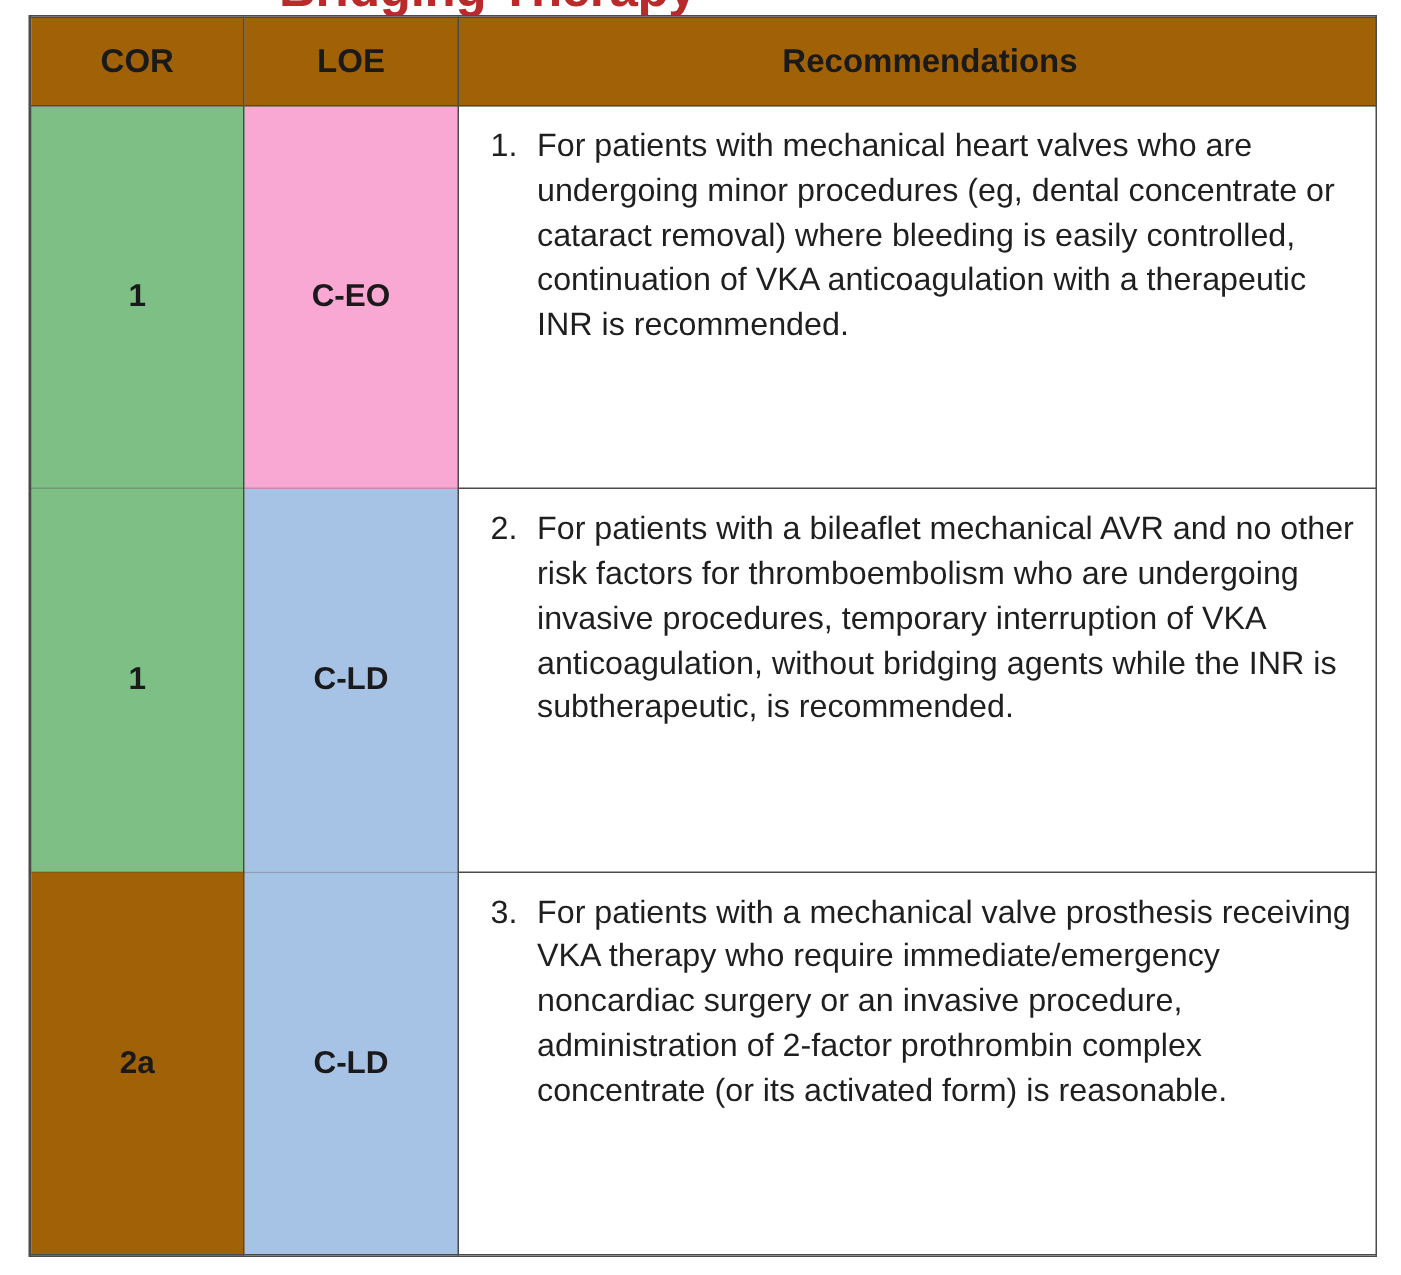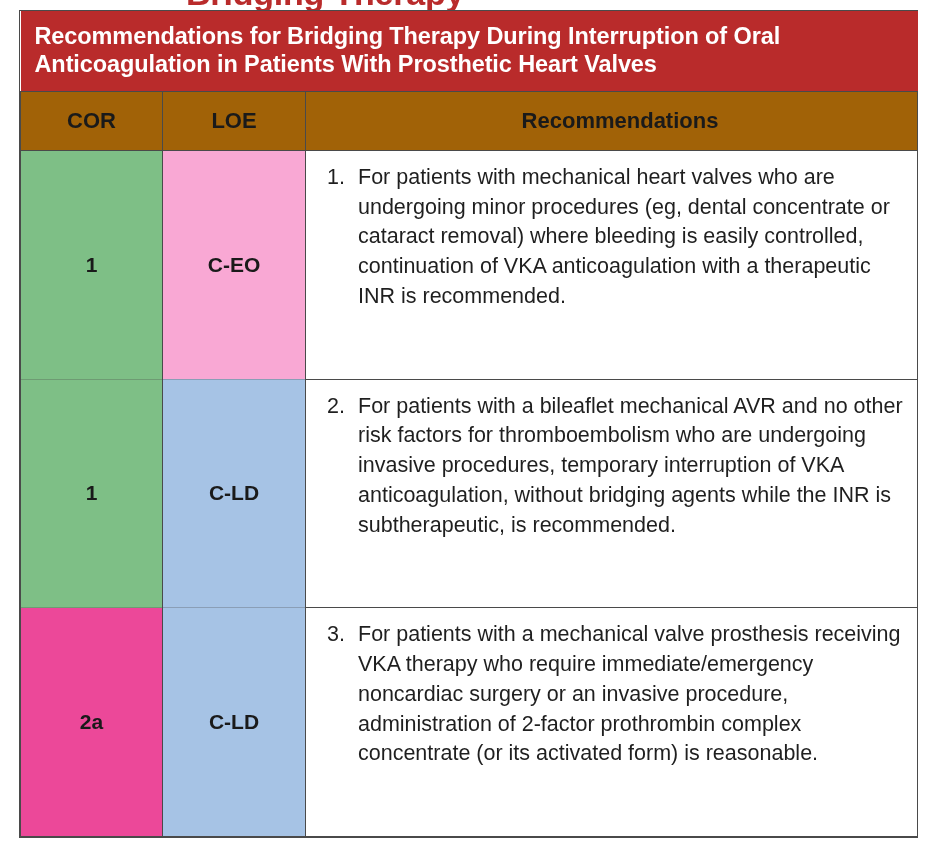--- a/index.html
+++ b/index.html
@@ -138,23 +138,20 @@
 
 <div class="table-wrap">
   <table class="guideline-table">
     <colgroup>
       <col class="col-cor">
       <col class="col-loe">
       <col class="col-rec">
     </colgroup>
     <thead>
       <tr>
-        <th class="banner-cell" colspan="3">Recommendations for Bridging Therapy During Interruption of Oral Anticoagulation in Patients With Prosthetic Heart Valves</th>
-      </tr>
-      <tr>
         <th class="hdr-cell center">COR</th>
         <th class="hdr-cell center">LOE</th>
         <th class="hdr-cell left">Recommendations</th>
       </tr>
     </thead>
     <tbody>
 
       <tr class="data-row">
         <td class="cor-cell" style="background: rgb(126, 191, 134);">
           <span>1</span>
@@ -179,21 +176,21 @@
         </td>
         <td class="rec-cell">
           <div class="rec-line">
             <span class="rec-num">2.</span>
             <span class="rec-text">For patients with a bileaflet mechanical AVR and no other risk factors for thromboembolism who are undergoing invasive procedures, temporary interruption of VKA anticoagulation, without bridging agents while the INR is subtherapeutic, is recommended.</span>
           </div>
         </td>
       </tr>
 
       <tr class="data-row">
-        <td class="cor-cell" style="background: #ec4899;">
+        <td class="cor-cell" style="background: #a16207;">
           <span>2a</span>
         </td>
         <td class="loe-cell" style="background: rgb(166, 195, 229);">
           <span>C-LD</span>
         </td>
         <td class="rec-cell">
           <div class="rec-line">
             <span class="rec-num">3.</span>
             <span class="rec-text">For patients with a mechanical valve prosthesis receiving VKA therapy who require immediate/emergency noncardiac surgery or an invasive procedure, administration of 2-factor prothrombin complex concentrate (or its activated form) is reasonable.</span>
           </div>

